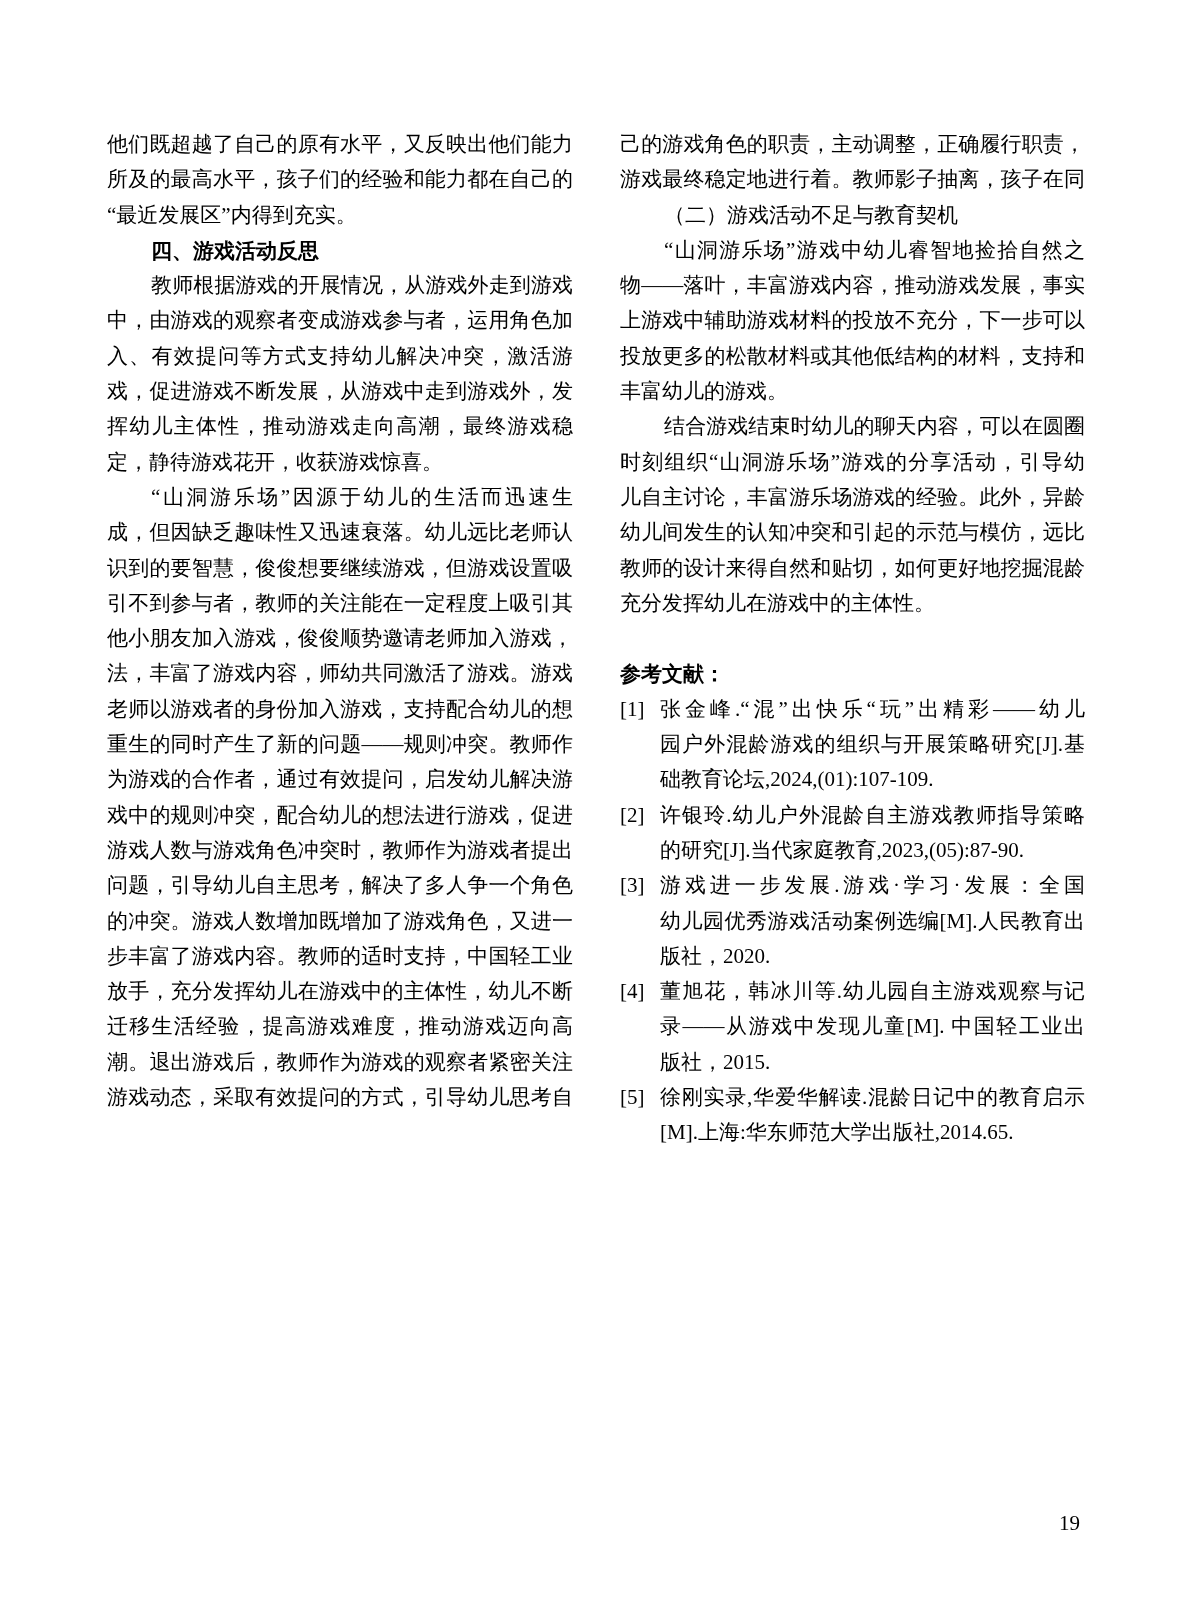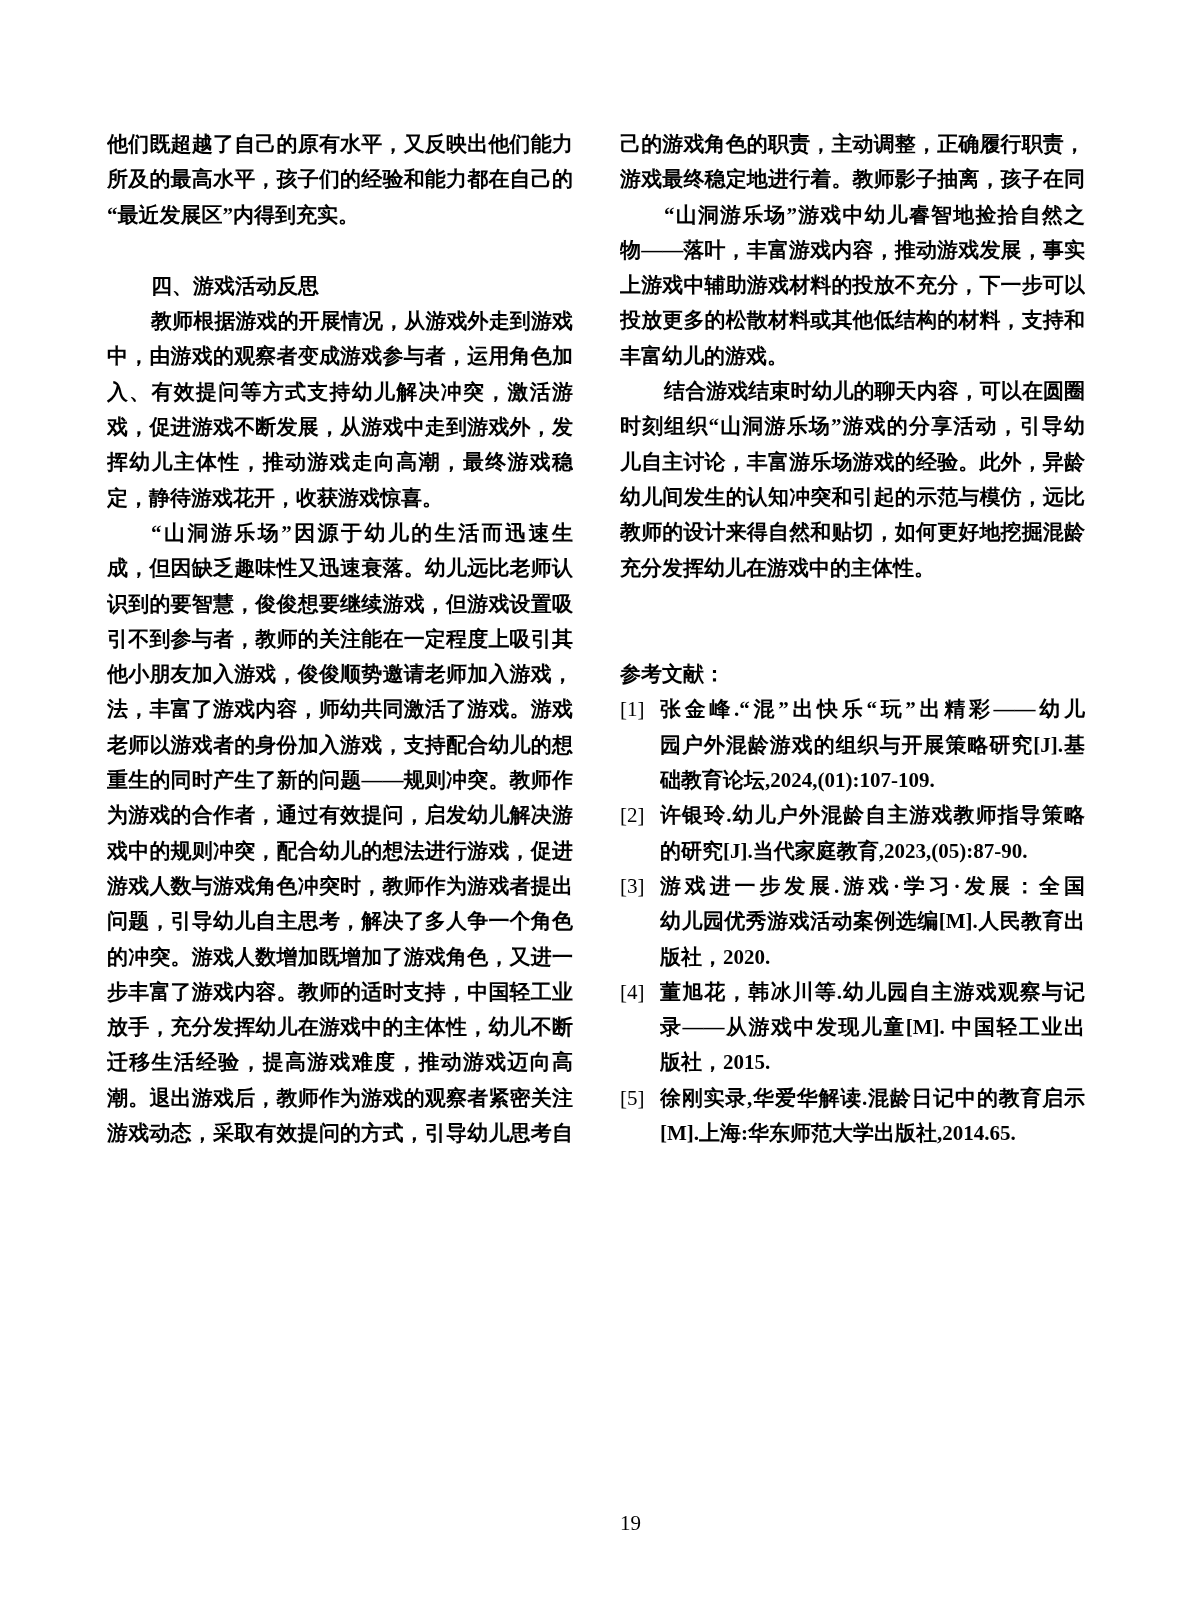--- a/index.html
+++ b/index.html
@@ -7,38 +7,36 @@
     width:1191px; height:1616px; position:relative;
     background:#ffffff; color:#000;
     font-family:"Liberation Serif","DejaVu Serif",serif;
   }
   .col { position:absolute; top:127px; }
   #col-left  { left:107px; width:466px; }
   #col-right { left:620px; width:465px; }
   .ln {
     height:35.3px; line-height:35.3px; font-size:21px;
     overflow:hidden;
-    font-weight:bold;
   }
   .j { text-align:justify; text-align-last:justify; -moz-text-align-last:justify; }
   .ind { text-indent:2.1em; }
   .h {
     font-weight:700;
-    font-family:Liberation Serif, serif;
-    margin-top:36px;
+    font-family:Liberation Sans, sans-serif;
   }
   .blank { height:35.3px; }
   .ref { position:relative; padding-left:40px; }
   .ref .marker {
     position:absolute; left:0; top:0;
     height:35.3px; line-height:35.3px; font-size:21px;
   }
   #page-num {
     position:absolute; top:1508px; left:620px; width:460px;
-    text-align:left; font-size:21px; line-height:30px;
+    text-align:right; font-size:21px; line-height:30px;
   }
 </style>
 </head>
 <body>
 
 <div class="col" id="col-left">
   <div class="ln j">他们既超越了自己的原有水平，又反映出他们能力</div>
   <div class="ln j">所及的最高水平，孩子们的经验和能力都在自己的</div>
   <div class="ln">“最近发展区”内得到充实。</div>
   <div class="ln h ind">四、游戏活动反思</div>
@@ -64,20 +62,21 @@
   <div class="ln j">步丰富了游戏内容。教师的适时支持，中国轻工业出</div>
   <div class="ln j">放手，充分发挥幼儿在游戏中的主体性，幼儿不断</div>
   <div class="ln j">迁移生活经验，提高游戏难度，推动游戏迈向高</div>
   <div class="ln j">潮。退出游戏后，教师作为游戏的观察者紧密关注</div>
   <div class="ln j">游戏动态，采取有效提问的方式，引导幼儿思考自</div>
 </div>
 
 <div class="col" id="col-right">
   <div class="ln j">己的游戏角色的职责，主动调整，正确履行职责，</div>
   <div class="ln j">游戏最终稳定地进行着。教师影子抽离，孩子在同</div>
+  <div class="ln ind">（二）游戏活动不足与教育契机</div>
   <div class="ln ind j">“山洞游乐场”游戏中幼儿睿智地捡拾自然之</div>
   <div class="ln j">物——落叶，丰富游戏内容，推动游戏发展，事实</div>
   <div class="ln j">上游戏中辅助游戏材料的投放不充分，下一步可以</div>
   <div class="ln j">投放更多的松散材料或其他低结构的材料，支持和</div>
   <div class="ln">丰富幼儿的游戏。</div>
   <div class="ln ind j">结合游戏结束时幼儿的聊天内容，可以在圆圈</div>
   <div class="ln j">时刻组织“山洞游乐场”游戏的分享活动，引导幼</div>
   <div class="ln j">儿自主讨论，丰富游乐场游戏的经验。此外，异龄</div>
   <div class="ln j">幼儿间发生的认知冲突和引起的示范与模仿，远比</div>
   <div class="ln j">教师的设计来得自然和贴切，如何更好地挖掘混龄</div>

